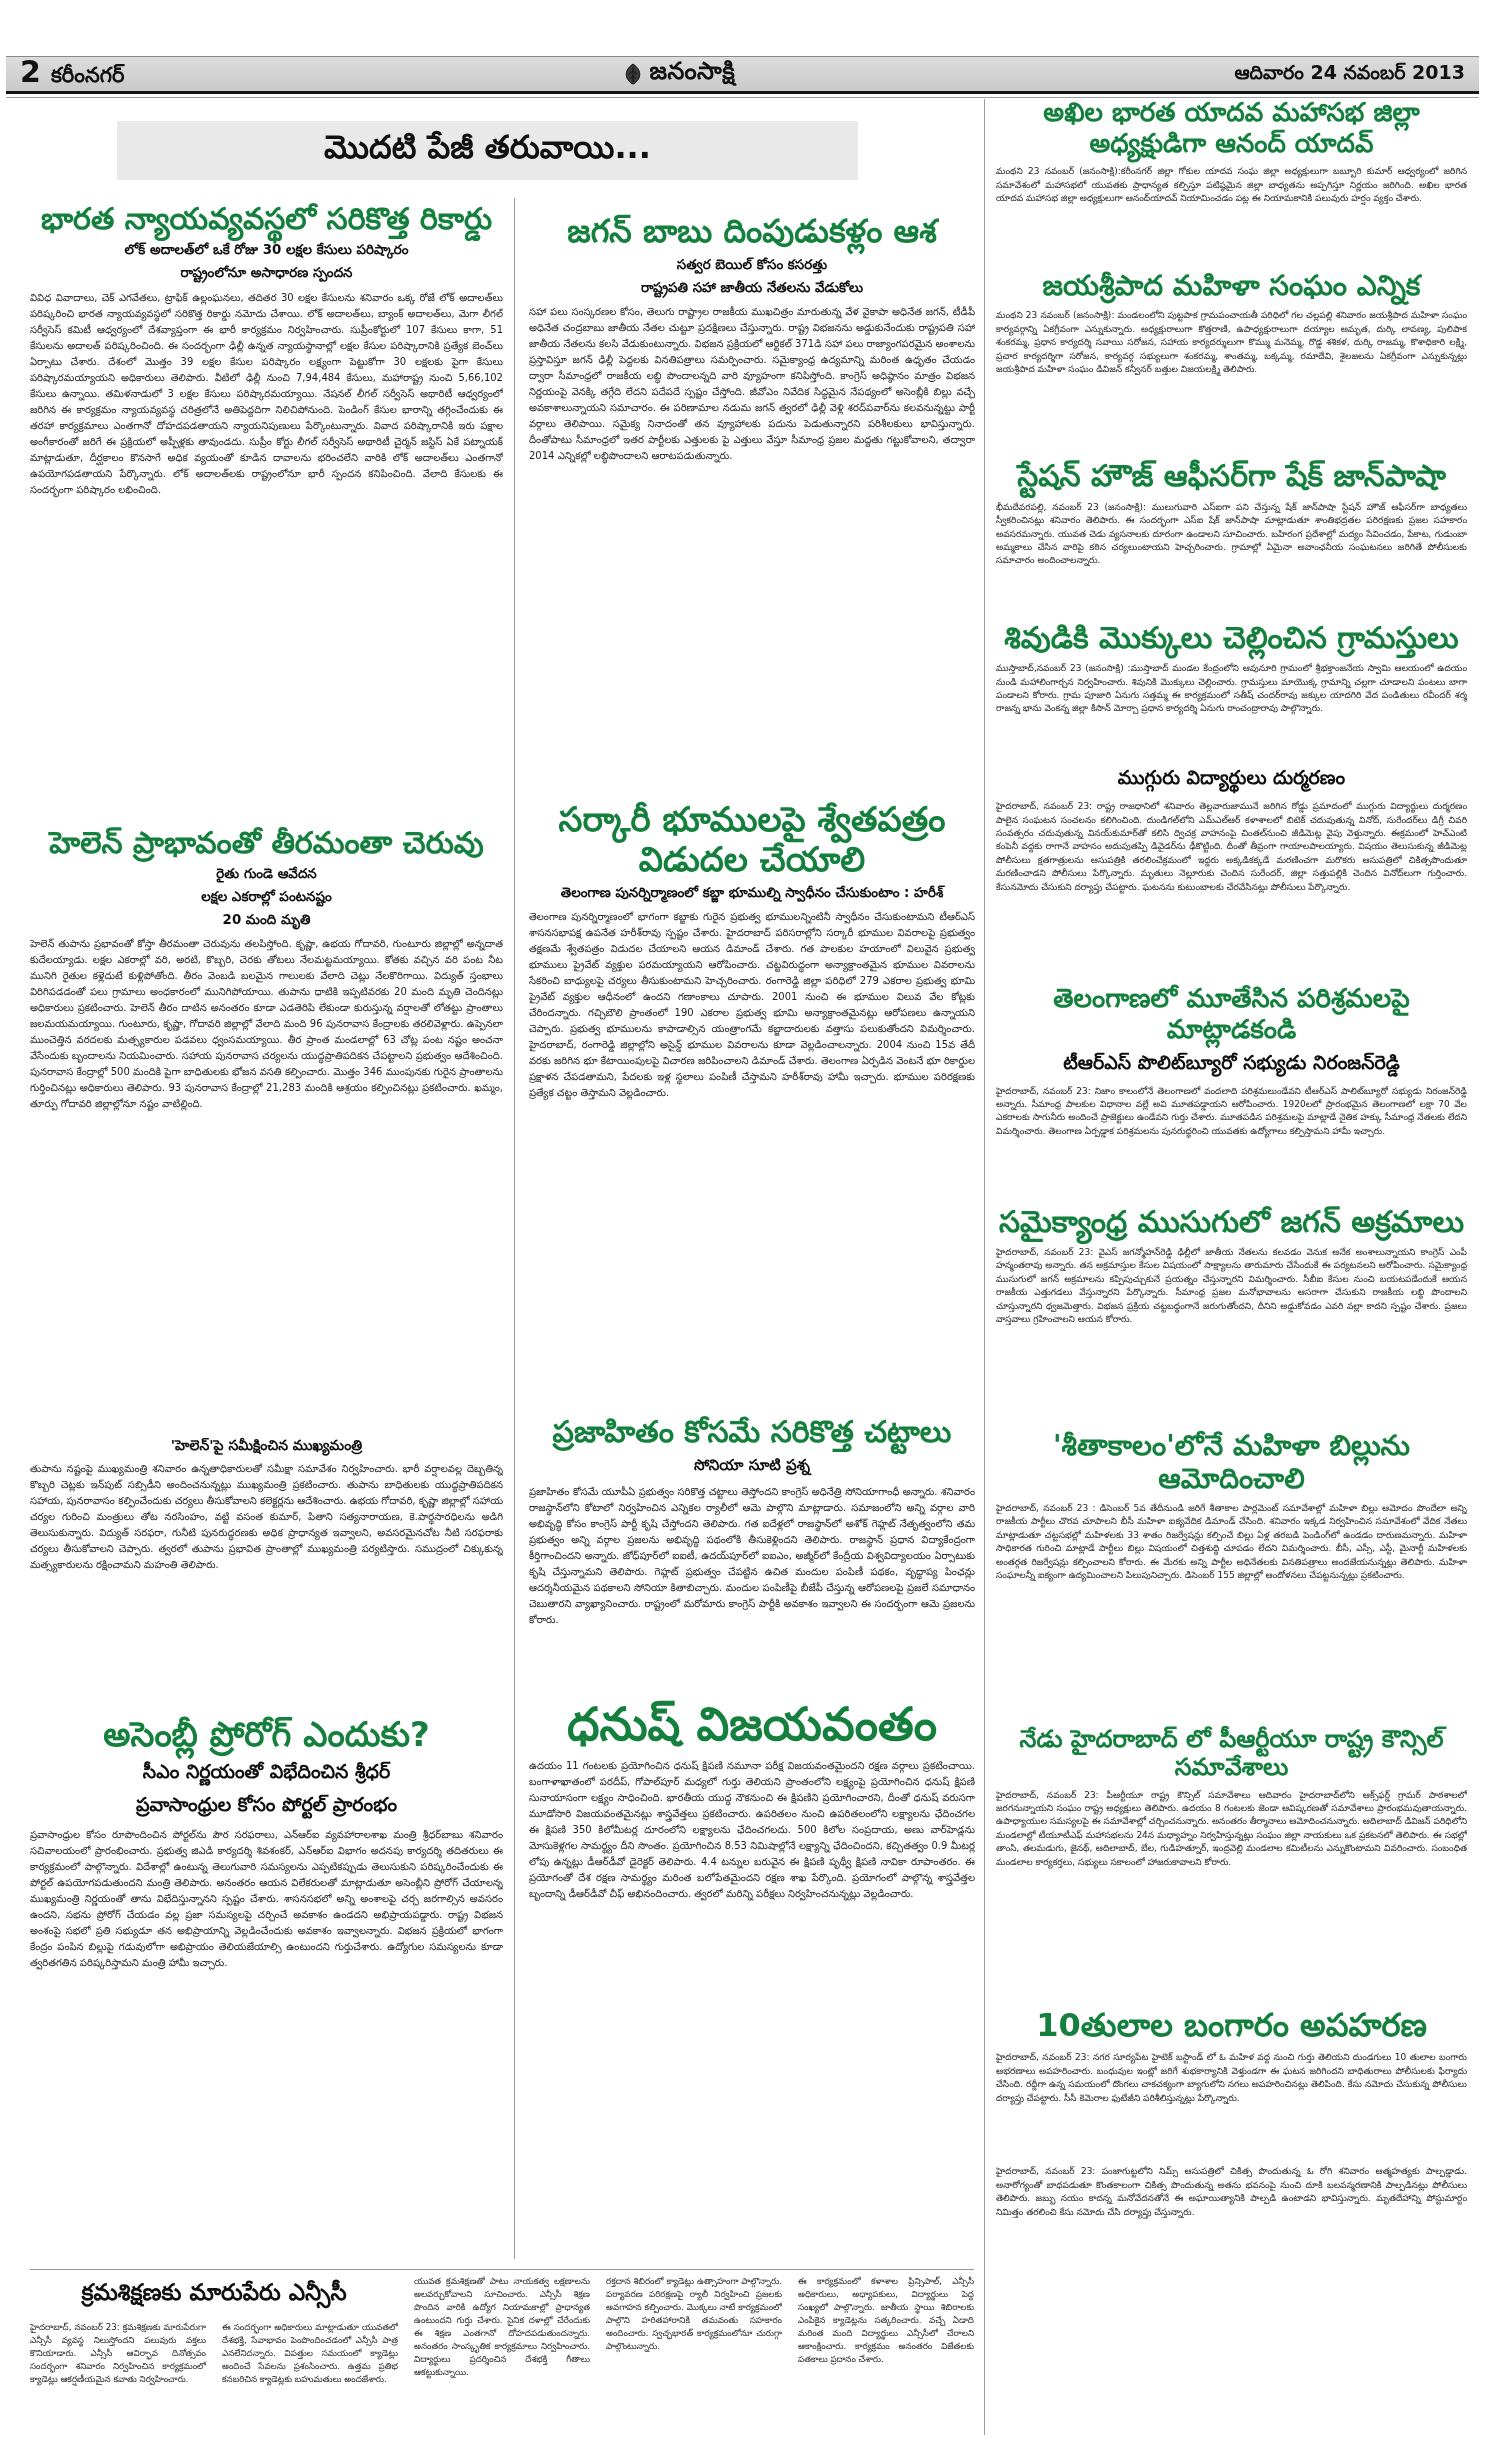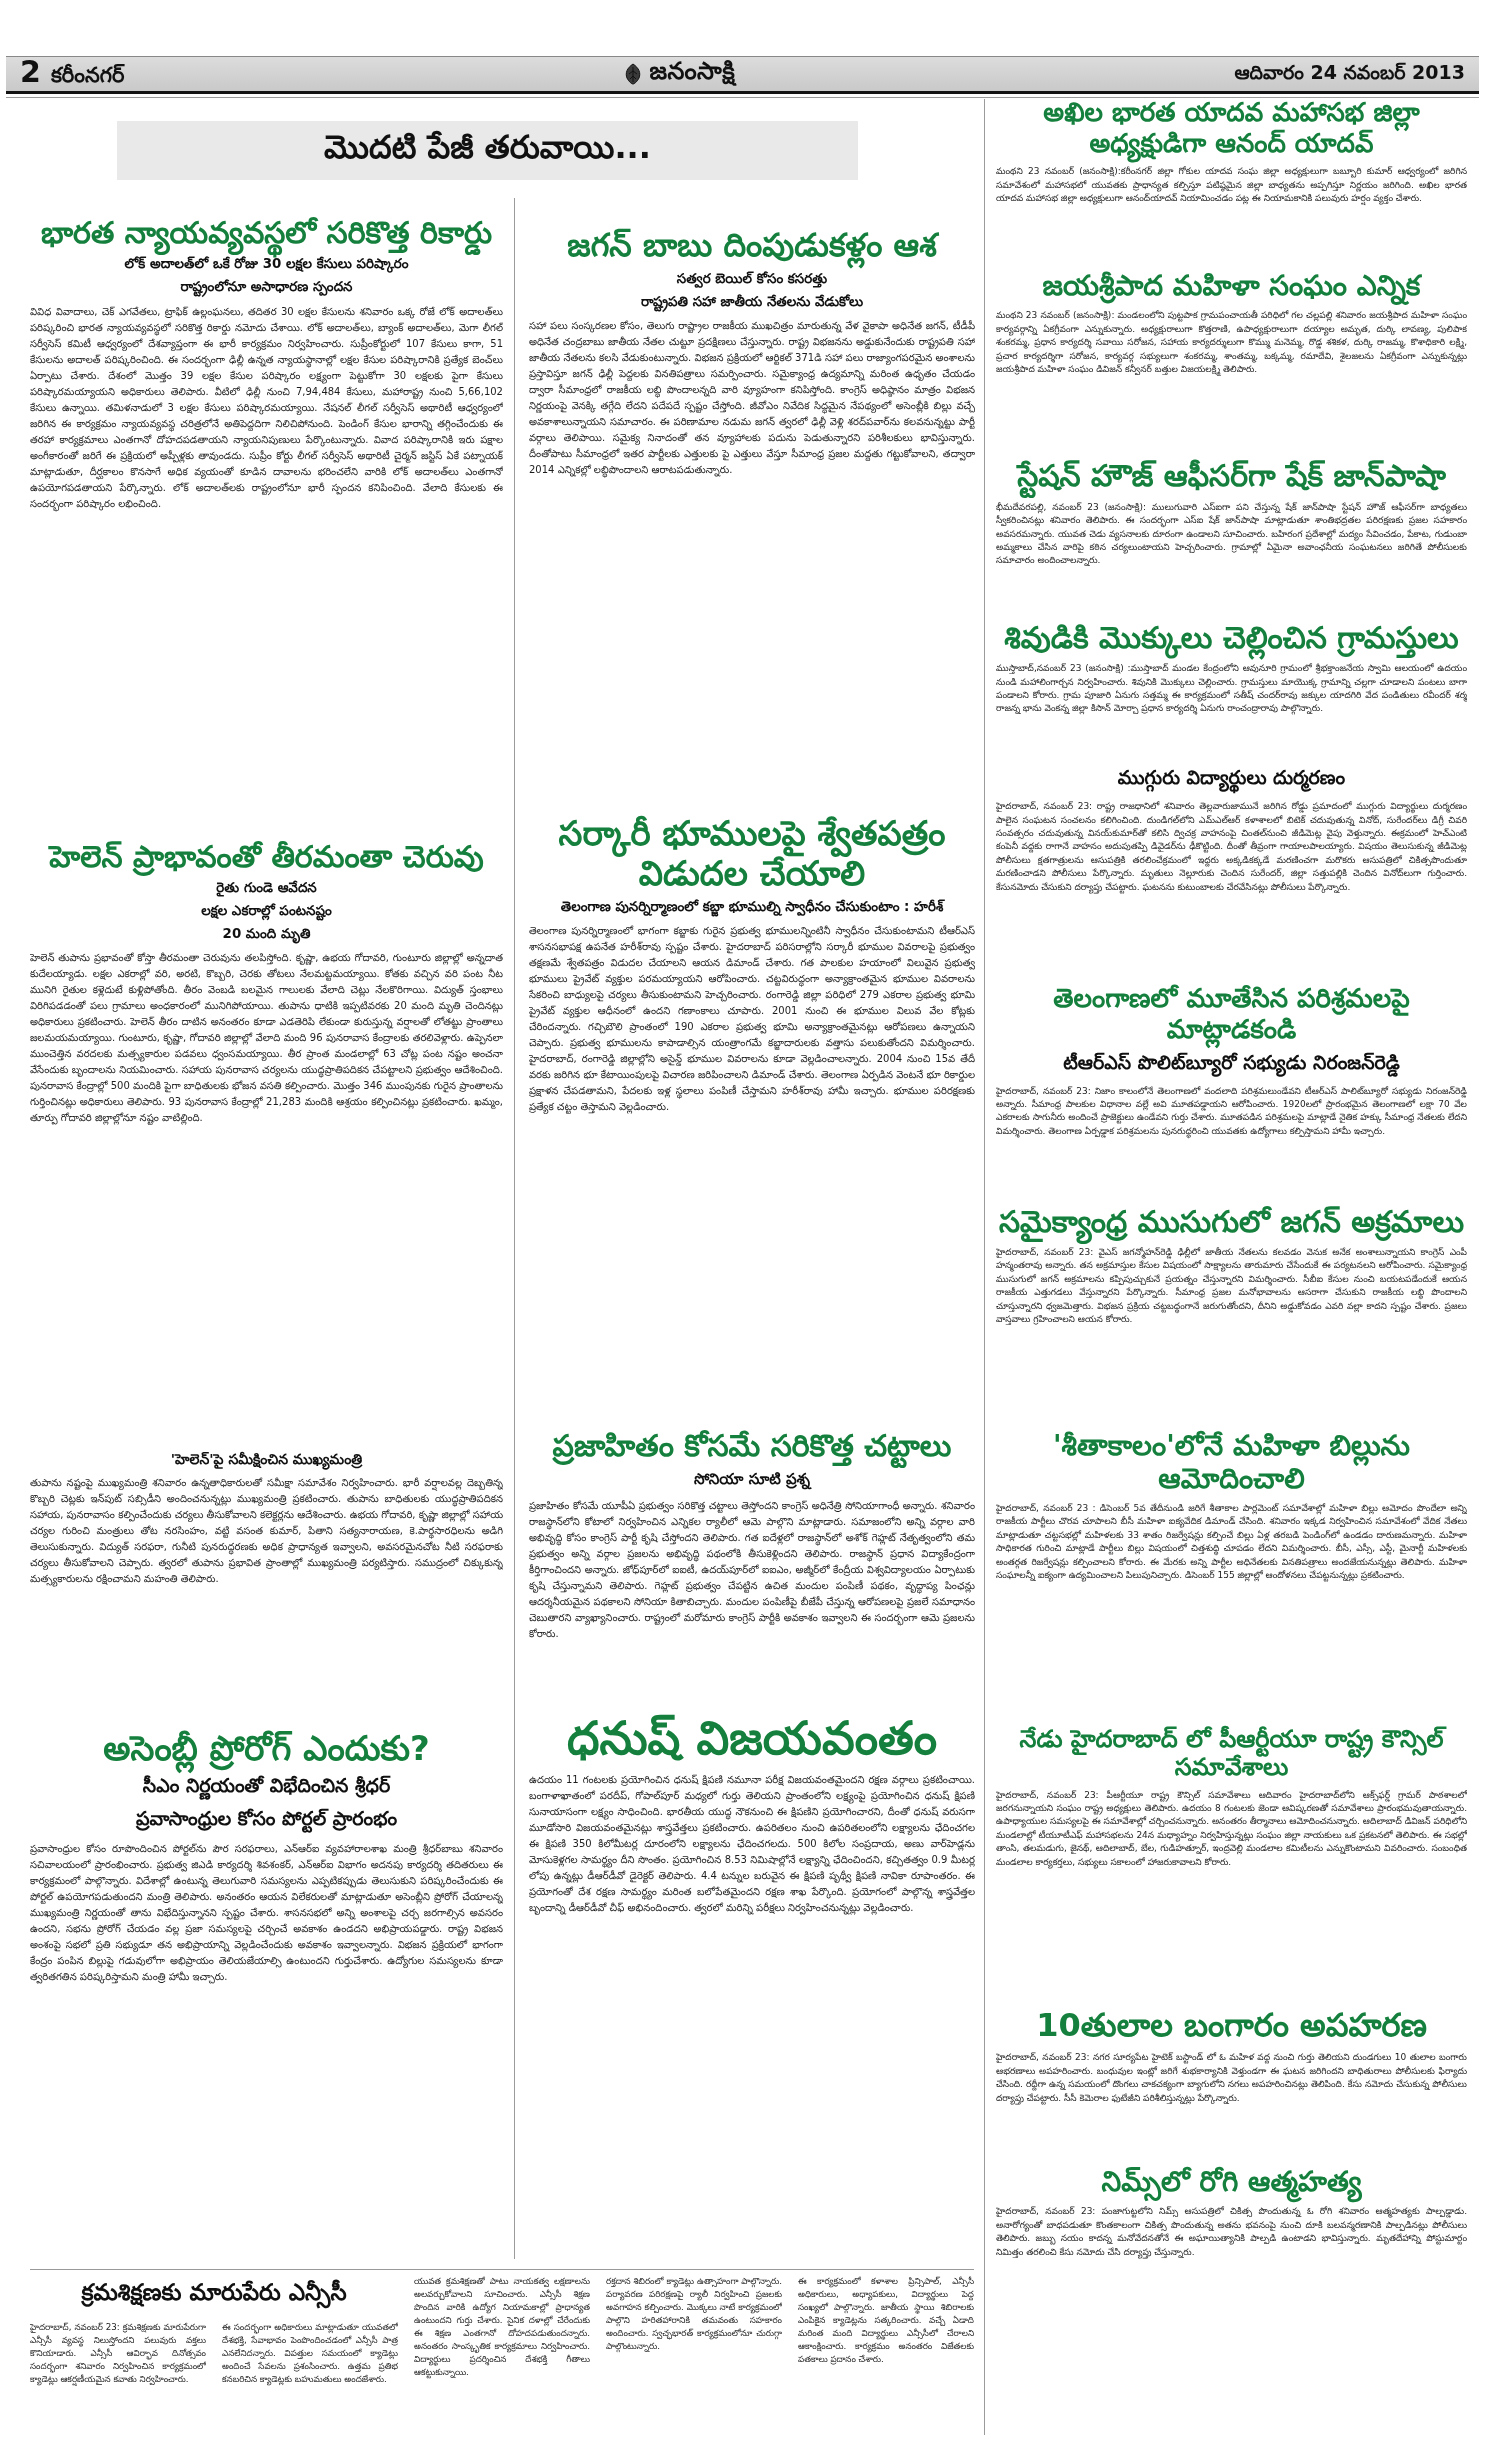--- a/index.html
+++ b/index.html
@@ -29,21 +29,21 @@
   .masthead svg { display:block; }
   .issue-date { font-size:19px; font-weight:bold; }
   
   .cont-banner {
     position:absolute; left:117px; top:121px; width:741px; height:59px;
     background:#e9e9e9;
     display:flex; align-items:center; justify-content:center;
     font-size:32px; font-weight:bold;
   }
   
-  .col { position:absolute; top:128px; }
+  .col { position:absolute; top:114px; }
   .col-left  { left:30px;  width:473px; }
   .col-mid   { left:529px; width:446px; }
   .col-right { left:996px; width:471px; top:97px; }
   .vrule { position:absolute; width:1px; background:#9b9b9b; }
   .vrule-1 { left:514px; top:198px; height:2061px; }
   .vrule-2 { left:984px; top:99px; height:2336px; }
   .pad-banner-left { height:87px; }
   .pad-banner-mid { height:99px; }
 
   .article { margin-bottom:10px; }
@@ -209,21 +209,20 @@
       <div class="hl hl-24">నేడు హైదరాబాద్ లో పీఆర్టీయూ రాష్ట్ర కౌన్సిల్ సమావేశాలు</div>
       <div class="body body-sm" style="height:208px;">హైదరాబాద్, నవంబర్ 23: పీఆర్టీయూ రాష్ట్ర కౌన్సిల్ సమావేశాలు ఆదివారం హైదరాబాద్‌లోని ఆక్స్‌ఫర్డ్ గ్రామర్ పాఠశాలలో జరగనున్నాయని సంఘం రాష్ట్ర అధ్యక్షులు తెలిపారు. ఉదయం 8 గంటలకు జెండా ఆవిష్కరణతో సమావేశాలు ప్రారంభమవుతాయన్నారు. ఉపాధ్యాయుల సమస్యలపై ఈ సమావేశాల్లో చర్చించనున్నారు. అనంతరం తీర్మానాలు ఆమోదించనున్నారు. ఆదిలాబాద్ డివిజన్ పరిధిలోని మండలాల్లో టీయూటీఎఫ్ మహాసభలను 24న మధ్యాహ్నం నిర్వహిస్తున్నట్లు సంఘం జిల్లా నాయకులు ఒక ప్రకటనలో తెలిపారు. ఈ సభల్లో తాంసి, తలమడుగు, జైనథ్, ఆదిలాబాద్, బేల, గుడిహత్నూర్, ఇంద్రవెల్లి మండలాల కమిటీలను ఎన్నుకొంటామని వివరించారు. సంబంధిత మండలాల కార్యకర్తలు, సభ్యులు సకాలంలో హాజరుకావాలని కోరారు.</div>
     </div>
 
     <div class="article">
       <div class="hl hl-32">10తులాల బంగారం అపహరణ</div>
       <div class="body body-sm" style="height:104px;">హైదరాబాద్, నవంబర్ 23: నగర సూర్యపేట హైటెక్ బస్టాండ్ లో ఓ మహిళ వద్ద నుంచి గుర్తు తెలియని దుండగులు 10 తులాల బంగారు ఆభరణాలు అపహరించారు. బంధువుల ఇంట్లో జరిగే శుభకార్యానికి వెళ్తుండగా ఈ ఘటన జరిగిందని బాధితురాలు పోలీసులకు ఫిర్యాదు చేసింది. రద్దీగా ఉన్న సమయంలో దొంగలు చాకచక్యంగా బ్యాగులోని నగలు అపహరించినట్లు తెలిపింది. కేసు నమోదు చేసుకున్న పోలీసులు దర్యాప్తు చేపట్టారు. సీసీ కెమెరాల ఫుటేజీని పరిశీలిస్తున్నట్లు పేర్కొన్నారు.</div>
     </div>
 
     <div class="article">
-      <div class="hl hl-28">నిమ్స్‌లో రోగి ఆత్మహత్య</div>
       <div class="body body-sm" style="height:109px;">హైదరాబాద్, నవంబర్ 23: పంజాగుట్టలోని నిమ్స్ ఆసుపత్రిలో చికిత్స పొందుతున్న ఓ రోగి శనివారం ఆత్మహత్యకు పాల్పడ్డాడు. అనారోగ్యంతో బాధపడుతూ కొంతకాలంగా చికిత్స పొందుతున్న అతను భవనంపై నుంచి దూకి బలవన్మరణానికి పాల్పడినట్లు పోలీసులు తెలిపారు. జబ్బు నయం కాదన్న మనోవేదనతోనే ఈ అఘాయిత్యానికి పాల్పడి ఉంటాడని భావిస్తున్నారు. మృతదేహాన్ని పోస్టుమార్టం నిమిత్తం తరలించి కేసు నమోదు చేసి దర్యాప్తు చేస్తున్నారు.</div>
     </div>
   </div>
 
   <div class="bottom">
     <div class="bhl">క్రమశిక్షణకు మారుపేరు ఎన్సీసీ</div>
     <div class="bc bc-1">హైదరాబాద్, నవంబర్ 23: క్రమశిక్షణకు మారుపేరుగా ఎన్సీసీ వ్యవస్థ నిలుస్తోందని పలువురు వక్తలు కొనియాడారు. ఎన్సీసీ ఆవిర్భావ దినోత్సవం సందర్భంగా శనివారం నిర్వహించిన కార్యక్రమంలో క్యాడెట్లు ఆకర్షణీయమైన కవాతు నిర్వహించారు.</div>
     <div class="bc bc-2">ఈ సందర్భంగా అధికారులు మాట్లాడుతూ యువతలో దేశభక్తి, సేవాభావం పెంపొందించడంలో ఎన్సీసీ పాత్ర ఎనలేనిదన్నారు. విపత్తుల సమయంలో క్యాడెట్లు అందించే సేవలను ప్రశంసించారు. ఉత్తమ ప్రతిభ కనబరిచిన క్యాడెట్లకు బహుమతులు అందజేశారు.</div>
     <div class="bc bc-3">యువత క్రమశిక్షణతో పాటు నాయకత్వ లక్షణాలను అలవర్చుకోవాలని సూచించారు. ఎన్సీసీ శిక్షణ పొందిన వారికి ఉద్యోగ నియామకాల్లో ప్రాధాన్యత ఉంటుందని గుర్తు చేశారు. సైనిక దళాల్లో చేరేందుకు ఈ శిక్షణ ఎంతగానో దోహదపడుతుందన్నారు. అనంతరం సాంస్కృతిక కార్యక్రమాలు నిర్వహించారు. విద్యార్థులు ప్రదర్శించిన దేశభక్తి గీతాలు ఆకట్టుకున్నాయి.</div>
     <div class="bc bc-4">రక్తదాన శిబిరంలో క్యాడెట్లు ఉత్సాహంగా పాల్గొన్నారు. పర్యావరణ పరిరక్షణపై ర్యాలీ నిర్వహించి ప్రజలకు అవగాహన కల్పించారు. మొక్కలు నాటే కార్యక్రమంలో పాల్గొని హరితహారానికి తమవంతు సహకారం అందించారు. స్వచ్ఛభారత్ కార్యక్రమంలోనూ చురుగ్గా పాల్గొంటున్నారు.</div>

